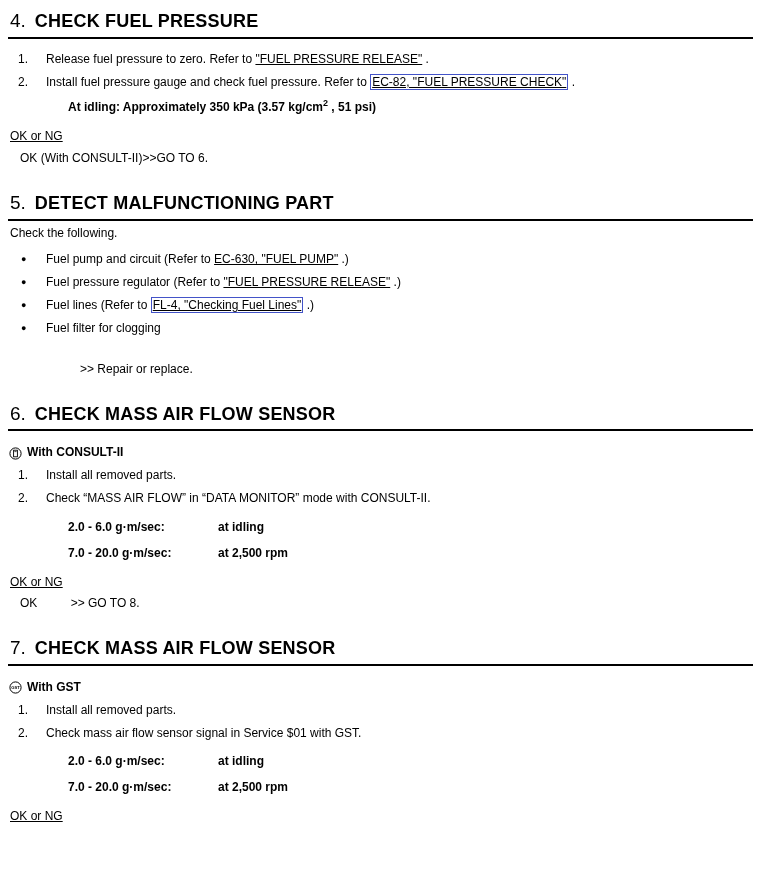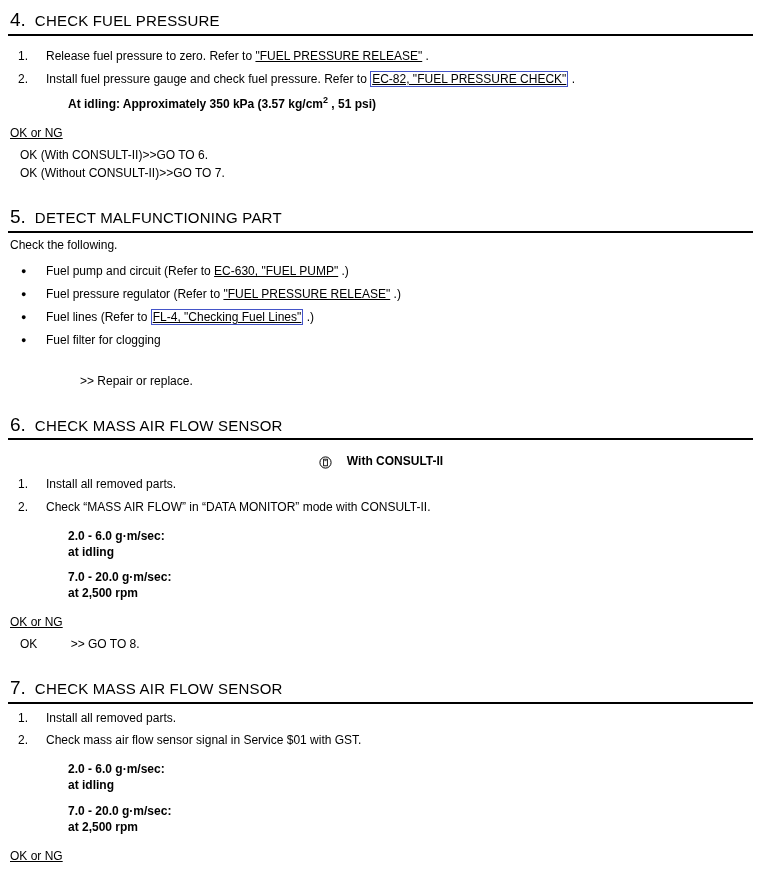--- a/index.html
+++ b/index.html
@@ -10,50 +10,50 @@
     font-family: "Liberation Sans", "DejaVu Sans", sans-serif;
     font-size: 12px;
     line-height: 1.32;
   }
   .page { padding: 10px 8px 26px 8px; }
 
   .sec { margin-top: 25px; }
   .sec.first { margin-top: 0; }
   .sec-head { display: flex; align-items: baseline; gap: 9px; padding-left: 2px; }
   .sec-num { font-size: 19px; line-height: 1.05; }
-  .sec-title { font-weight: 400; font-size: 15px; letter-spacing: 0.2px; }
+  .sec-title { font-weight: 700; font-size: 18px; letter-spacing: 0.2px; }
   .rule { border-bottom: 2px solid #000; margin-top: 3px; }
 
   .step { display: flex; margin-top: 7px; padding-left: 10px; }
   .step.first { margin-top: 13px; }
   .step-num { width: 28px; flex: none; }
   .step-text { flex: 1; }
 
   .link { color: #000; text-decoration: underline; cursor: pointer; }
   .boxed { border: 1.5px solid #4353c8; padding: 0 1px; }
 
   .spec { font-weight: 700; padding-left: 60px; margin-top: 8px; }
   .spec sup { font-size: 9px; }
 
-  .spec-row { display: flex; font-weight: 700; padding-left: 60px; margin-top: 10px; flex-direction: column; }
+  .spec-row { display: flex; font-weight: 700; padding-left: 60px; margin-top: 10px; }
   .spec-row.first { margin-top: 13px; }
   .spec-range { width: 150px; flex: none; }
 
   .okng { margin-top: 13px; padding-left: 2px; text-decoration: underline; }
   .res { padding-left: 12px; margin-top: 2px; white-space: pre-wrap; }
   .res.first { margin-top: 6px; }
 
   .intro { margin-top: 5px; padding-left: 2px; }
   .bullet { display: flex; margin-top: 7px; padding-left: 13px; }
   .bullet.first { margin-top: 11px; }
   .bullet-marker { width: 25px; flex: none; font-size: 9px; line-height: 15px; }
   .bullet-text { flex: 1; }
   .action { margin-top: 25px; padding-left: 72px; }
 
-  .mode { display: flex; align-items: center; gap: 15px; font-weight: 700; margin-top: 14px; padding-left: 1px; justify-content: center; }
+  .mode { display: flex; align-items: center; gap: 5px; font-weight: 700; margin-top: 14px; padding-left: 1px; }
   .mode-icon { flex: none; display: inline-flex; }
 
   .ngline { display: flex; padding-left: 12px; margin-top: 2px; }
   .ng-label { width: 37px; flex: none; }
   .ng-arrow { width: 24px; flex: none; }
   .ng-text { max-width: 630px; }
 </style>
 </head>
 <body>
 
@@ -72,21 +72,20 @@
     </div>
     <div class="step">
       <span class="step-num">2.</span>
       <span class="step-text"><span>Install fuel pressure gauge and check fuel pressure. Refer to </span><a class="link boxed">EC-82, "FUEL PRESSURE CHECK"</a><span> .</span></span>
     </div>
 
     <div class="spec"><span>At idling: Approximately 350 kPa (3.57 kg/cm</span><sup>2</sup><span> , 51 psi)</span></div>
 
     <div class="okng">OK or NG</div>
     <div class="res first">OK (With CONSULT-II)&gt;&gt;GO TO 6.</div>
-    <div class="res">OK (Without CONSULT-II)&gt;&gt;GO TO 7.</div>
   </section>
 
   <section class="sec">
     <div class="sec-head">
       <span class="sec-num">5.</span>
       <span class="sec-title">DETECT MALFUNCTIONING PART</span>
     </div>
     <div class="rule"></div>
 
     <div class="intro">Check the following.</div>
@@ -151,20 +150,29 @@
     <div class="res first">OK          &gt;&gt; GO TO 8.</div>
   </section>
 
   <section class="sec">
     <div class="sec-head">
       <span class="sec-num">7.</span>
       <span class="sec-title">CHECK MASS AIR FLOW SENSOR</span>
     </div>
     <div class="rule"></div>
 
+    <div class="mode">
+      <span class="mode-icon">
+        <svg width="13" height="13" viewBox="0 0 13 13" aria-hidden="true">
+          <circle cx="6.5" cy="6.5" r="5.6" fill="none" stroke="#000" stroke-width="1"></circle>
+          <text x="6.5" y="8.3" text-anchor="middle" font-size="4.2" font-family="Liberation Sans, sans-serif" fill="#000">GST</text>
+        </svg>
+      </span>
+      <span>With GST</span>
+    </div>
 
     <div class="step">
       <span class="step-num">1.</span>
       <span class="step-text">Install all removed parts.</span>
     </div>
     <div class="step">
       <span class="step-num">2.</span>
       <span class="step-text">Check mass air flow sensor signal in Service $01 with GST.</span>
     </div>
 

